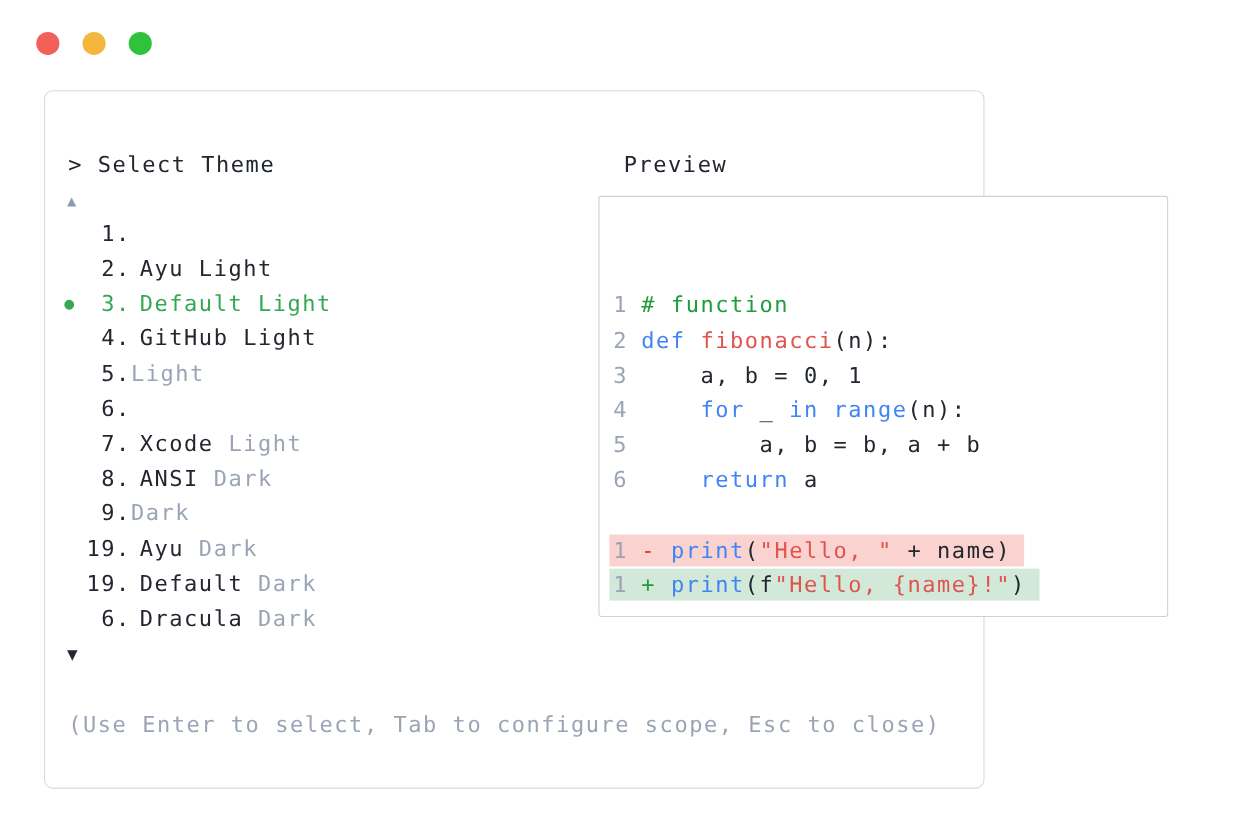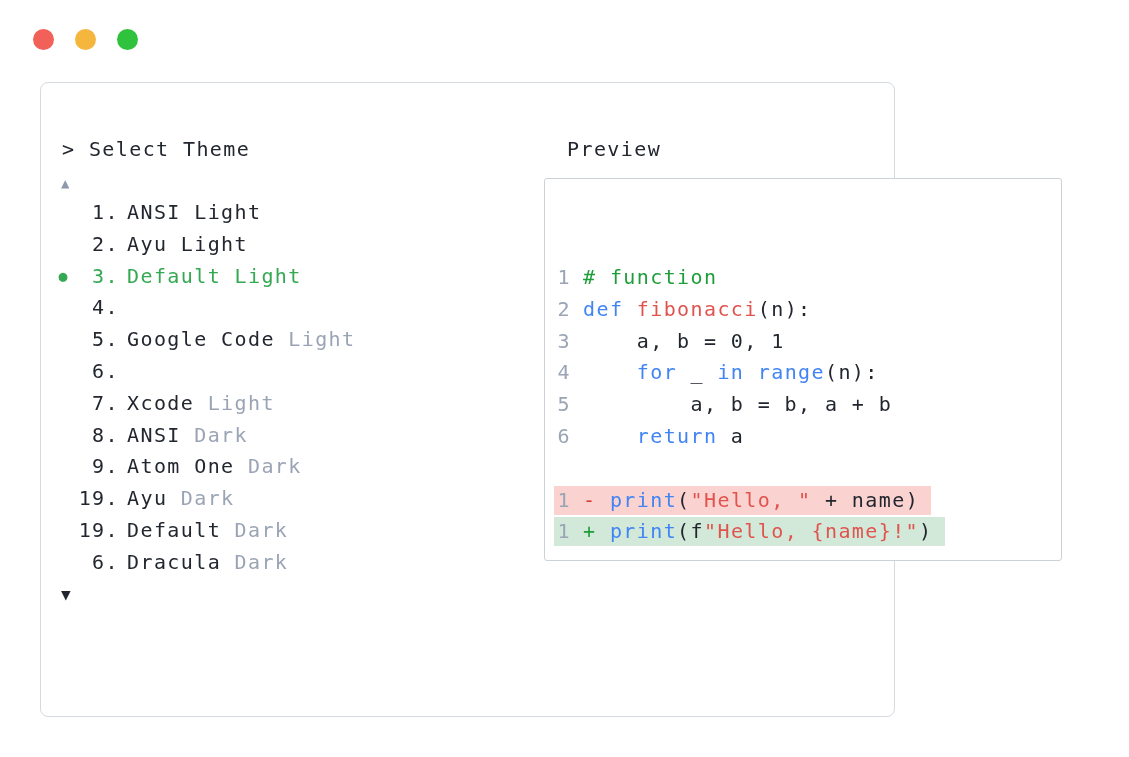--- a/index.html
+++ b/index.html
@@ -62,32 +62,33 @@
 <div class="traffic-lights">
     <span class="traffic-dot" style="background: rgb(242, 96, 90);"></span>
     <span class="traffic-dot" style="background: rgb(244, 182, 61);"></span>
     <span class="traffic-dot" style="background: rgb(47, 194, 60);"></span>
   </div>
 
 <div class="panel">
   <div class="prompt">&gt; Select Theme</div>
   <div class="scroll-up">▲</div>
   <div class="theme-list">
-      <div class="theme-row"><span class="bullet-col"></span><span class="num-col">1.</span><span class="name-col">ANSI Light</span></div>
+      <div class="theme-row"><span class="bullet-col"></span><span class="num-col">1.</span></div>
       <div class="theme-row"><span class="bullet-col"></span><span class="num-col">2.</span><span class="name-col">Ayu Light</span></div>
       <div class="theme-row selected"><span class="bullet-col">●</span><span class="num-col">3.</span><span class="name-col">Default Light</span></div>
-      <div class="theme-row"><span class="bullet-col"></span><span class="num-col">4.</span></div>
-      <div class="theme-row"><span class="bullet-col"></span><span class="num-col">5.</span><span class="name-col">Google Code </span><span class="variant-col">Light</span></div>
+      <div class="theme-row"><span class="bullet-col"></span><span class="num-col">4.</span><span class="name-col">GitHub Light</span></div>
+      <div class="theme-row"><span class="bullet-col"></span><span class="num-col">5.</span><span class="variant-col">Light</span></div>
       <div class="theme-row"><span class="bullet-col"></span><span class="num-col">6.</span></div>
       <div class="theme-row"><span class="bullet-col"></span><span class="num-col">7.</span><span class="name-col">Xcode </span><span class="variant-col">Light</span></div>
       <div class="theme-row"><span class="bullet-col"></span><span class="num-col">8.</span><span class="name-col">ANSI </span><span class="variant-col">Dark</span></div>
-      <div class="theme-row"><span class="bullet-col"></span><span class="num-col">9.</span><span class="name-col">Atom One </span><span class="variant-col">Dark</span></div>
+      <div class="theme-row"><span class="bullet-col"></span><span class="num-col">9.</span><span class="variant-col">Dark</span></div>
       <div class="theme-row"><span class="bullet-col"></span><span class="num-col">19.</span><span class="name-col">Ayu </span><span class="variant-col">Dark</span></div>
       <div class="theme-row"><span class="bullet-col"></span><span class="num-col">19.</span><span class="name-col">Default </span><span class="variant-col">Dark</span></div>
       <div class="theme-row"><span class="bullet-col"></span><span class="num-col">6.</span><span class="name-col">Dracula </span><span class="variant-col">Dark</span></div>
     </div>
   <div class="scroll-down">▼</div>
+  <div class="hint">(Use Enter to select, Tab to configure scope, Esc to close)</div>
 
   <div class="preview-title">Preview</div>
   <div class="preview-box">
     <div class="code"><div class="code-line"><span class="line-inner"><span class="line-num">1</span><span class="tok-comment"># function</span></span></div><div class="code-line"><span class="line-inner"><span class="line-num">2</span><span class="tok-keyword">def</span><span class="tok-plain"> </span><span class="tok-function">fibonacci</span><span class="tok-plain">(n):</span></span></div><div class="code-line"><span class="line-inner"><span class="line-num">3</span><span class="tok-plain">    a, b = 0, 1</span></span></div><div class="code-line"><span class="line-inner"><span class="line-num">4</span><span class="tok-plain">    </span><span class="tok-keyword">for</span><span class="tok-plain"> _ </span><span class="tok-keyword">in</span><span class="tok-plain"> </span><span class="tok-keyword">range</span><span class="tok-plain">(n):</span></span></div><div class="code-line"><span class="line-inner"><span class="line-num">5</span><span class="tok-plain">        a, b = b, a + b</span></span></div><div class="code-line"><span class="line-inner"><span class="line-num">6</span><span class="tok-plain">    </span><span class="tok-keyword">return</span><span class="tok-plain"> a</span></span></div><div class="code-line"><span class="line-inner"><span class="line-num"></span></span></div><div class="code-line"><span class="line-inner bg-removed"><span class="line-num">1</span><span class="tok-removed-marker">- </span><span class="tok-keyword">print</span><span class="tok-plain">(</span><span class="tok-string">"Hello, "</span><span class="tok-plain"> + name)</span></span></div><div class="code-line"><span class="line-inner bg-added"><span class="line-num">1</span><span class="tok-added-marker">+ </span><span class="tok-keyword">print</span><span class="tok-plain">(f</span><span class="tok-string">"Hello, {name}!"</span><span class="tok-plain">)</span></span></div></div>
   </div>
 </div>
 
 </body></html>

